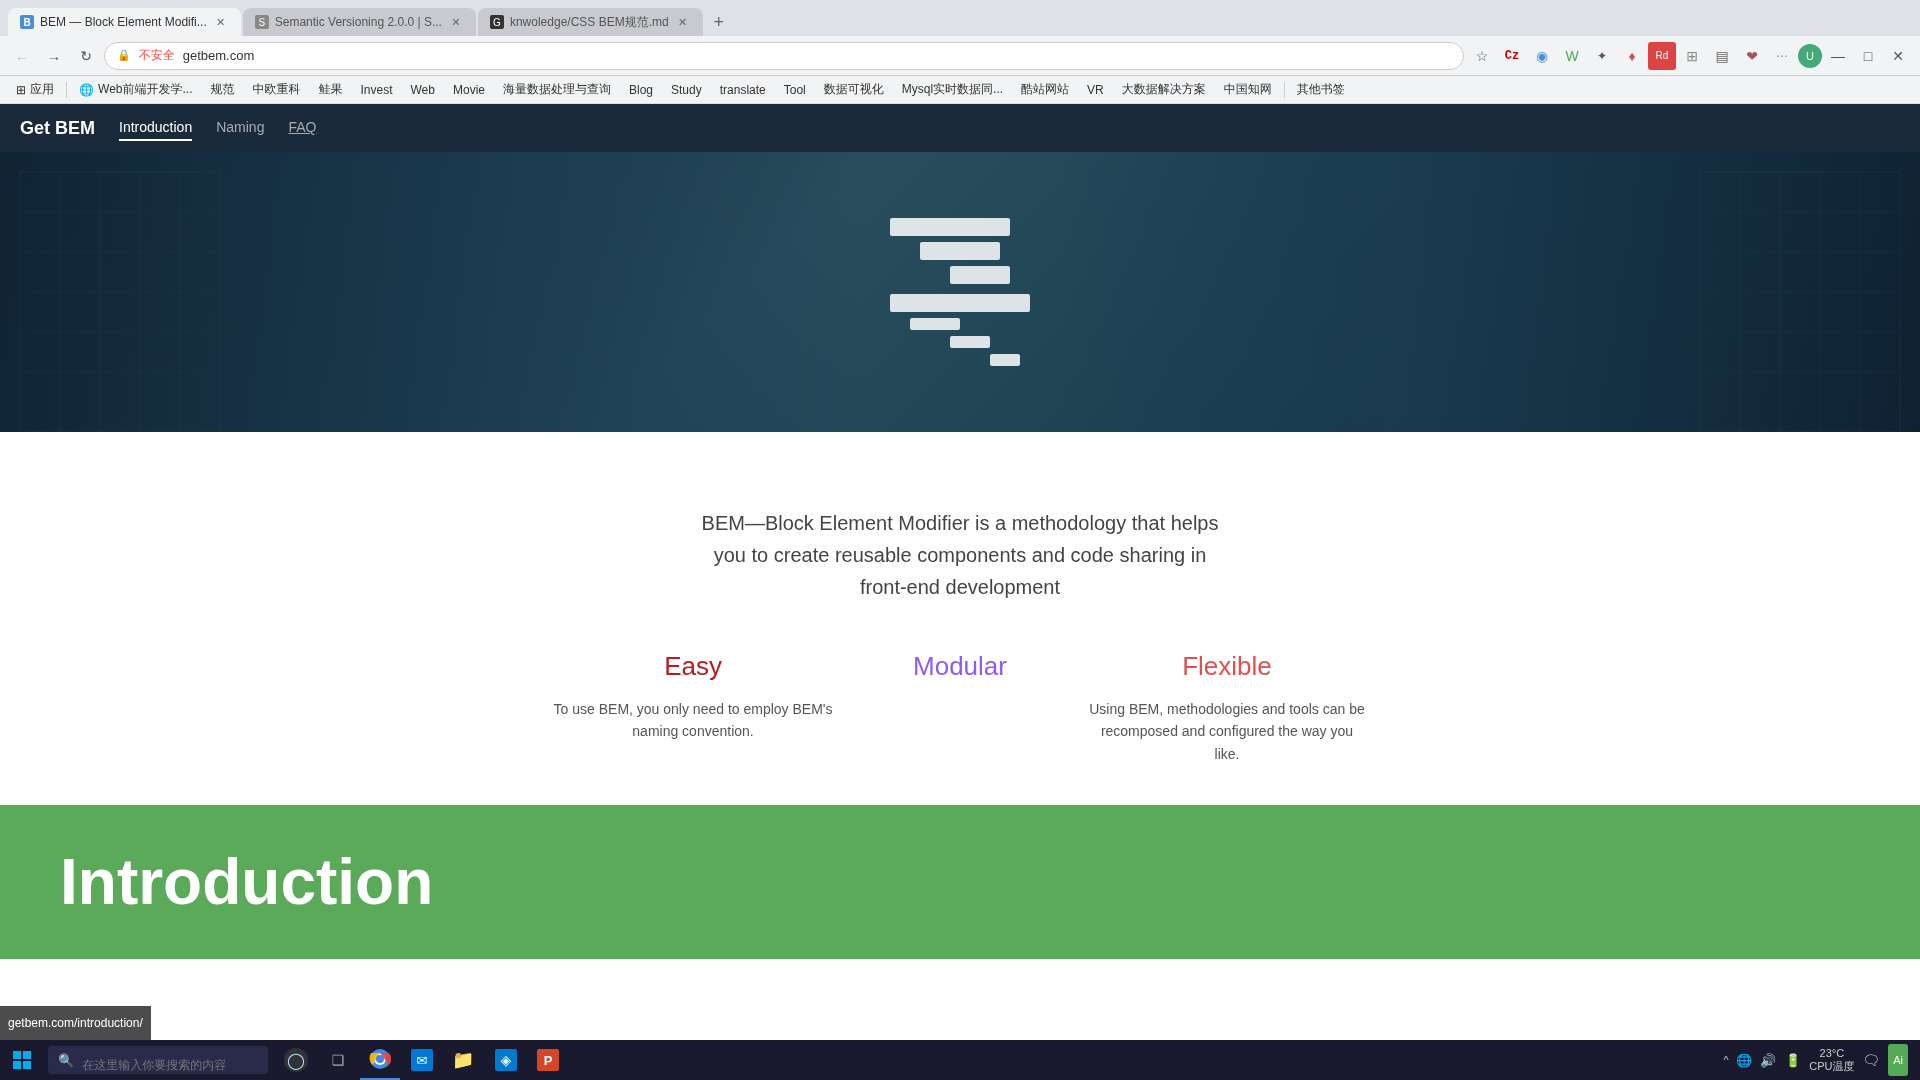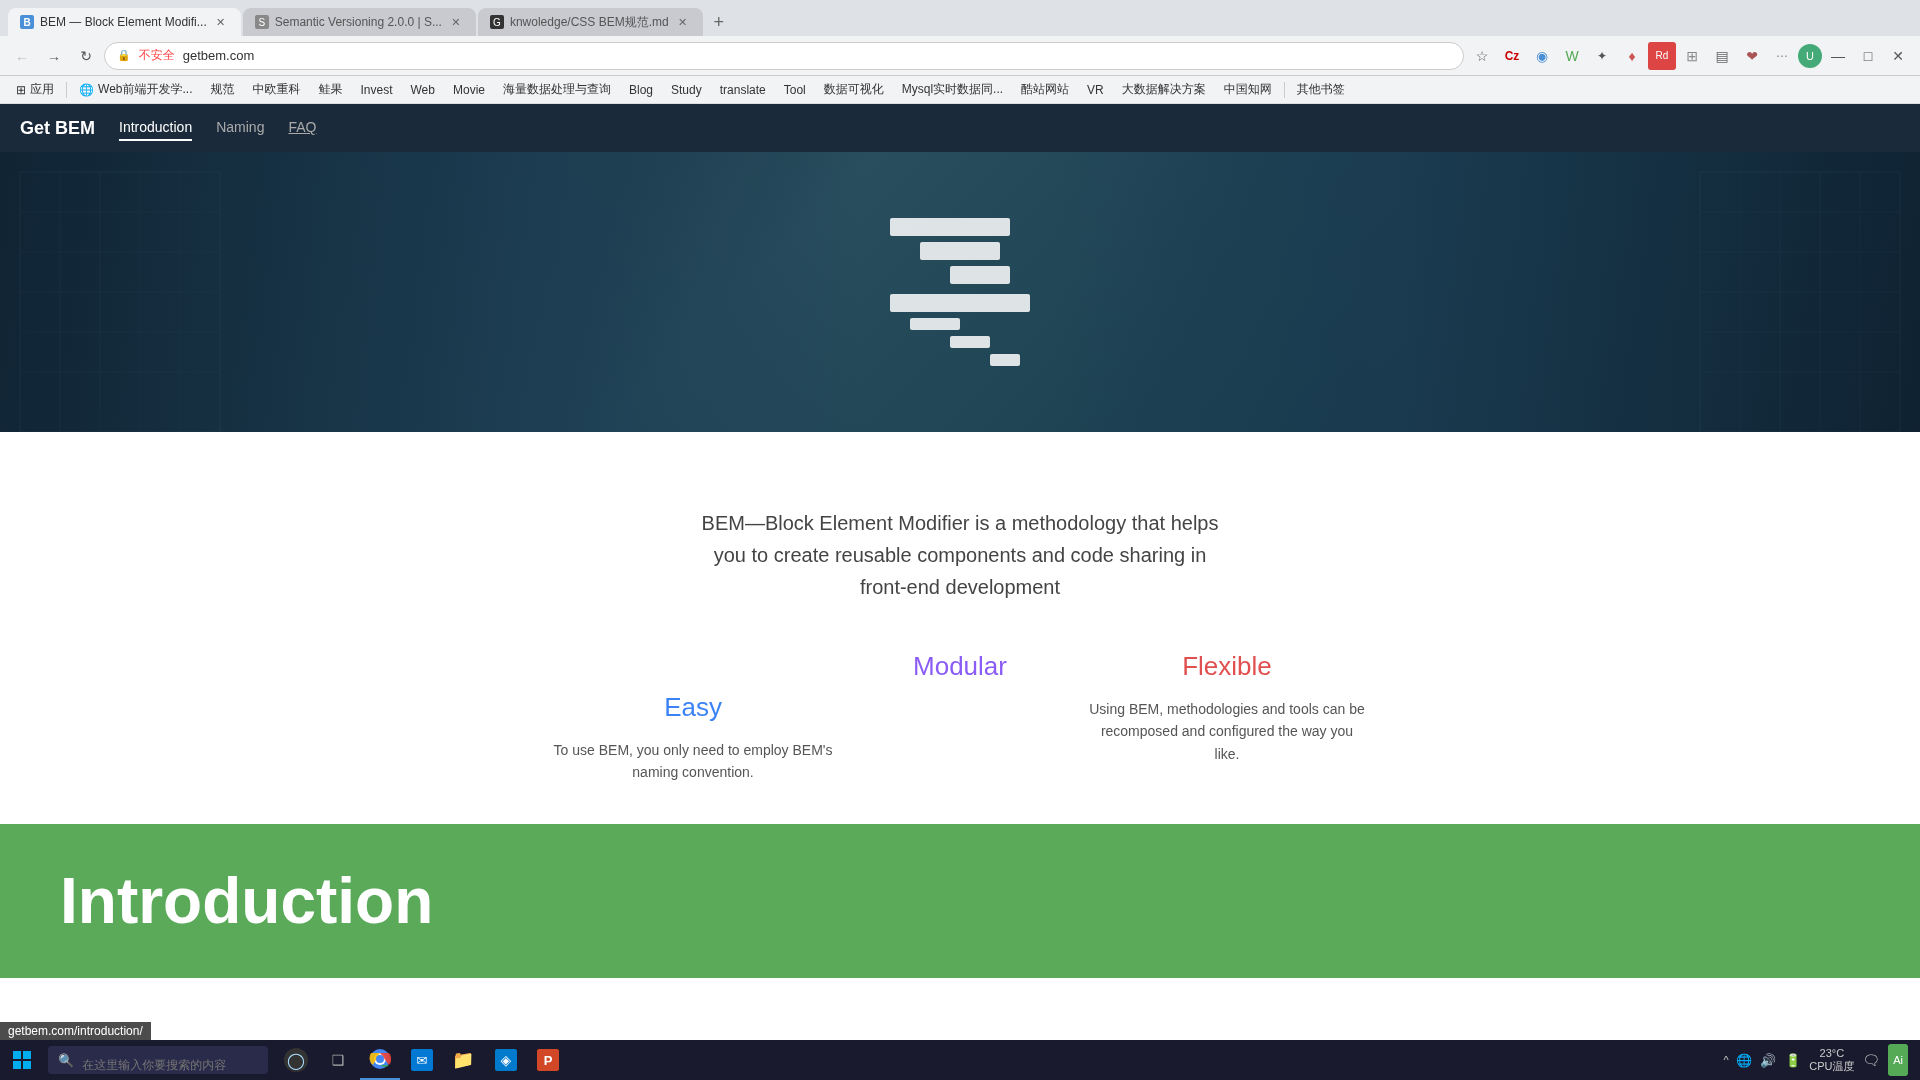--- a/index.html
+++ b/index.html
@@ -266,21 +266,21 @@
     }
     .feature {
       text-align: center;
       max-width: 280px;
     }
     .feature-title {
       font-size: 26px;
       font-weight: normal;
       margin-bottom: 16px;
     }
-    .feature-title.easy { color: #3b82f6; margin-top: 41px; }
+    .feature-title.easy { color: #b91c1c; }
     .feature-title.modular { color: #8b5cf6; }
     .feature-title.flexible { color: #e05050; }
     .feature-desc {
       font-size: 14px;
       color: #555;
       line-height: 1.6;
     }
 
     
     .intro-section {
@@ -378,21 +378,21 @@
     }
 
     
     .bottom-status {
       position: fixed;
       bottom: 40px;
       left: 0;
       background: rgba(0,0,0,0.7);
       color: #fff;
       font-size: 12px;
-      padding: 2px 8px;
+      padding: 10px 8px;
       z-index: 9998;
     }
   </style>
 </head>
 <body>
 
 <div>
 
   <div class="tab-bar">
 
@@ -421,21 +421,21 @@
     <button class="toolbar-btn">→</button>
     <button class="toolbar-btn">↻</button>
     <div class="address-bar">
       <span class="lock-icon">🔒</span>
       <span style="color:#f44;font-size:12px;">不安全</span>
       <span style="color:#333;font-size:13px;">getbem.com</span>
     </div>
 
     <div class="toolbar-right">
       <button class="toolbar-btn">☆</button>
-      <span class="toolbar-btn" style="color:#c00;font-weight:bold;font-size:12px;">Cz</span>
+      <span class="toolbar-btn" style="color:#c00;font-weight:bold;font-size:12px;font-family:Liberation Mono, monospace;">Cz</span>
       <span class="toolbar-btn" style="color:#4a90d9;font-size:14px;">◉</span>
       <span class="toolbar-btn" style="color:#5a5;font-size:14px;">W</span>
       <span class="toolbar-btn" style="color:#555;font-size:12px;">✦</span>
       <span class="toolbar-btn" style="color:#c55;font-size:14px;">♦</span>
       <span class="toolbar-btn" style="background:#d44;color:#fff;border-radius:3px;font-size:10px;padding:2px 3px;">Rd</span>
       <span class="toolbar-btn" style="color:#888;font-size:14px;">⊞</span>
       <span class="toolbar-btn" style="color:#666;font-size:14px;">▤</span>
       <span class="toolbar-btn" style="color:#a55;font-size:14px;">❤</span>
       <span class="toolbar-btn" style="color:#888;font-size:12px;">⋯</span>
       <button class="toolbar-btn" style="background:#4a7;color:#fff;border-radius:50%;width:24px;height:24px;font-size:11px;">U</button>

